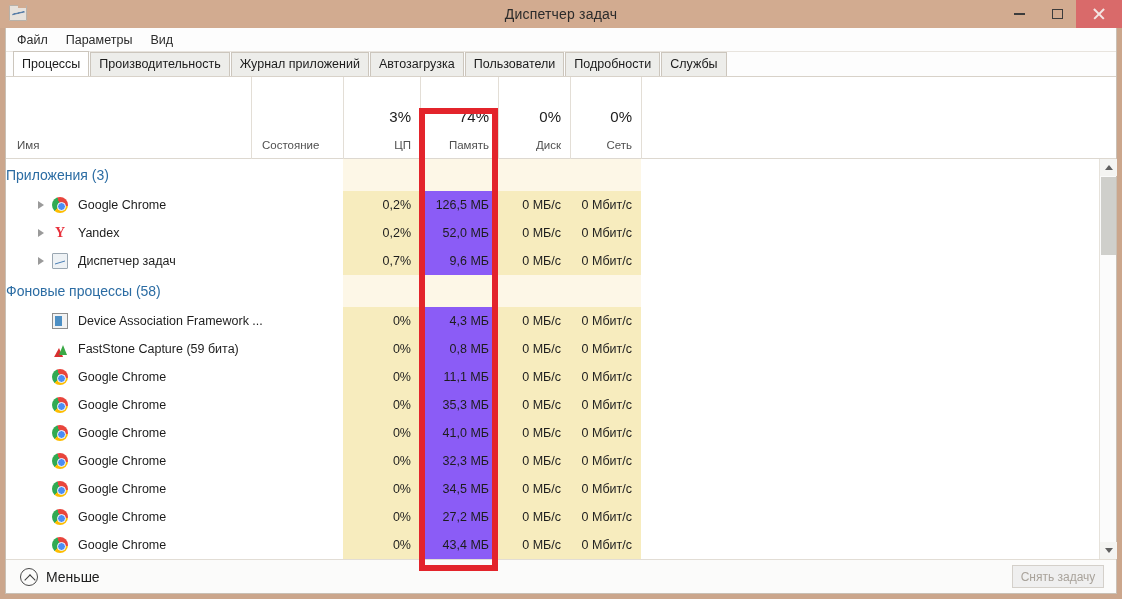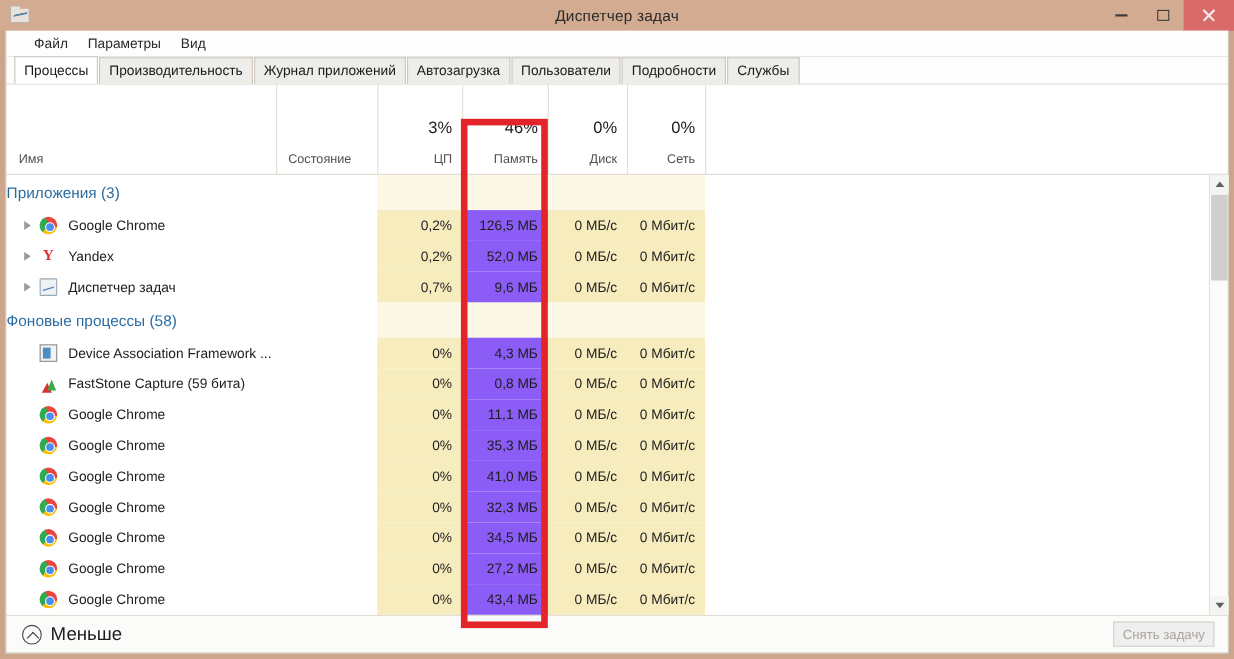--- a/index.html
+++ b/index.html
@@ -62,21 +62,21 @@
   
   .menubar{
     position:absolute; left:0; top:0; width:100%; height:24px;
     background:#fdfdfd; border-bottom:1px solid #e8e4de;
     display:flex; align-items:center;
   }
   .menu-item{
     font-size:12.5px; color:#2b2b2b; padding:0 9px; line-height:24px; height:24px;
     cursor:default;
   }
-  .menu-item:first-child{ padding-left:25px;text-align:right; }
+  .menu-item:first-child{ padding-left:11px;text-align:right; }
 
   
   .tabstrip{
     position:absolute; left:0; top:24px; width:100%; height:25px;
     background:#fdfdfd; display:flex; align-items:flex-end;
     border-bottom:1px solid #d8d2c9;
   }
   .tab{
     height:24px; line-height:23px; font-size:12.5px; color:#1b1b1b;
     padding:0 8px; background:#ededea;
@@ -128,21 +128,21 @@
   .row{
     position:relative; height:28px; width:1095px;
   }
   .row.group{ height:32px; }
   .cell{
     position:absolute; top:0; height:100%;
     display:flex; align-items:center;
     font-size:12.5px; color:#1d1d1d;
   }
   .cell.num{ justify-content:flex-end; padding-right:9px; }
-  .c-name{ left:0; width:245px; padding-left:11px; }
+  .c-name{ left:16px; width:245px; padding-left:11px; }
   .c-state{ left:245px; width:92px; }
   .c-cpu{ left:337px; width:77px; }
   .c-mem{ left:414px; width:78px; }
   .c-disk{ left:492px; width:72px; }
   .c-net{ left:564px; width:71px; }
 
   .grouplabel{
     font-size:14px; color:#2b6ca3; 
     display:flex; align-items:center; height:100%;
   }
@@ -244,21 +244,21 @@
   }
   .chev-circle{
     width:18px; height:18px; border-radius:50%; border:1.4px solid #4a4a4a;
     position:relative; margin-right:8px;
   }
   .chev-circle:after{
     content:""; position:absolute; left:4.5px; top:7px; width:7px; height:7px;
     border-left:1.6px solid #3a3a3a; border-top:1.6px solid #3a3a3a;
     transform:rotate(45deg);
   }
-  .less-label{ font-size:17px; color:#1d1d1d; }
+  .less-label{ font-size:14px; color:#1d1d1d; }
   .endtask{
     position:absolute; right:12px; top:5px; width:92px; height:23px;
     background:#efefef; border:1px solid #d4d0ca;
     font-size:12px; color:#a9a39b;
     display:flex; align-items:center; justify-content:center;
   }
 </style>
 </head>
 <body>
 
@@ -310,21 +310,21 @@
         <div class="lbl">Имя</div>
       </div>
       <div class="ch txt" style="left:245px;width:92px">
         <div class="lbl">Состояние</div>
       </div>
       <div class="ch num" style="left:337px;width:77px">
         <div class="pct">3%</div>
         <div class="lbl">ЦП</div>
       </div>
       <div class="ch num" style="left:414px;width:78px">
-        <div class="pct">46%</div>
+        <div class="pct">74%</div>
         <div class="lbl">Память</div>
       </div>
       <div class="ch num" style="left:492px;width:72px">
         <div class="pct">0%</div>
         <div class="lbl">Диск</div>
       </div>
       <div class="ch num" style="left:564px;width:71px">
         <div class="pct">0%</div>
         <div class="lbl">Сеть</div>
       </div>

